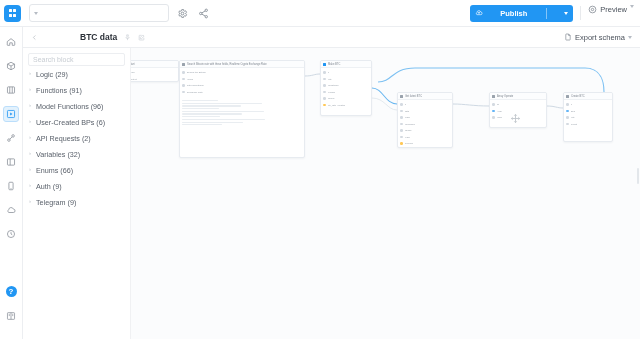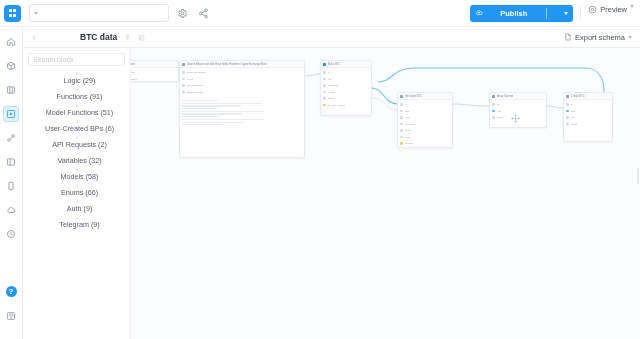--- a/index.html
+++ b/index.html
@@ -106,24 +106,23 @@
     background: #ffffff; border-right: 1px solid #f0f1f3;
     padding: 5px 0 0 0; z-index: 5;
   }
   .tree-search {
     margin: 0 5px 4px 5px; height: 13px;
     border: 1px solid #eceef1; border-radius: 2px; background: #fff;
     display: flex; align-items: center; padding: 0 4px;
     font-size: 7px; color: #c8cdd3;
   }
   .tree-item {
-    height: 16px; display: flex; align-items: center;
+    height: 16px; display: flex; align-items: flex-start;
     padding-left: 6px; font-size: 7.2px; color: #5a616b;
     white-space: nowrap;
-    flex-direction: column;
   }
   .tree-item .arw {
     width: 7px; flex-shrink: 0; color: #b9bfc6; font-size: 6px; line-height: 1;
   }
 
   
   .canvas {
     position: absolute; top: 48px; left: 115px;
     width: 525px; height: 291px;
     background: #fbfcfd;
@@ -361,37 +360,33 @@
       <div class="tree-item">
         <span class="arw">›</span>
         <span>Logic (29)</span>
       </div>
       <div class="tree-item">
         <span class="arw">›</span>
         <span>Functions (91)</span>
       </div>
       <div class="tree-item">
         <span class="arw">›</span>
-        <span>Model Functions (51)</span>
+        <span>Model Functions (96)</span>
       </div>
       <div class="tree-item">
         <span class="arw">›</span>
         <span>User-Created BPs (6)</span>
       </div>
       <div class="tree-item">
         <span class="arw">›</span>
         <span>API Requests (2)</span>
       </div>
       <div class="tree-item">
         <span class="arw">›</span>
         <span>Variables (32)</span>
-      </div>
-      <div class="tree-item">
-        <span class="arw">›</span>
-        <span>Models (58)</span>
       </div>
       <div class="tree-item">
         <span class="arw">›</span>
         <span>Enums (66)</span>
       </div>
       <div class="tree-item">
         <span class="arw">›</span>
         <span>Auth (9)</span>
       </div>
       <div class="tree-item">

